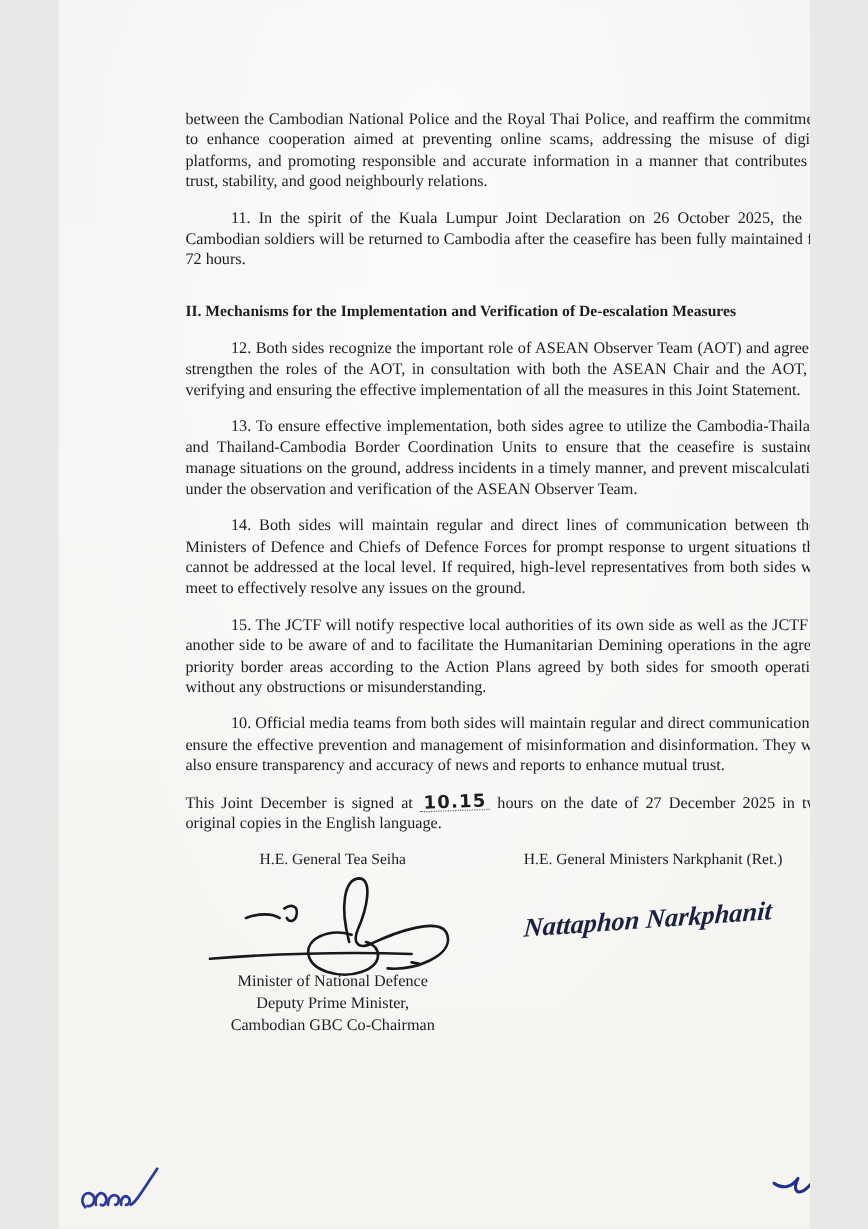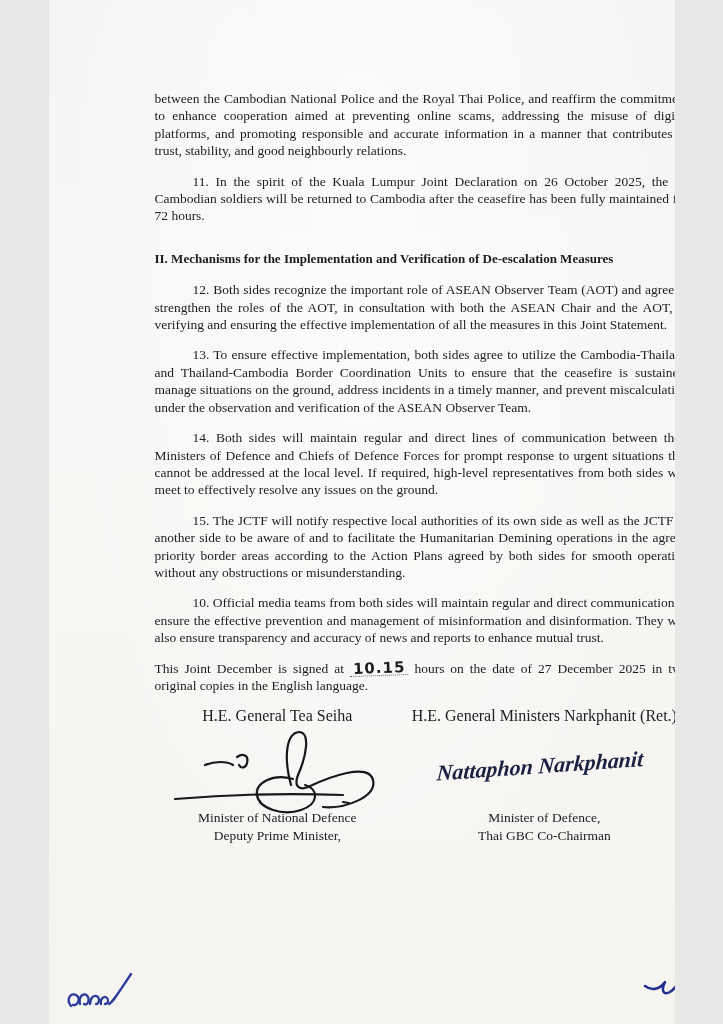--- a/index.html
+++ b/index.html
@@ -39,21 +39,21 @@
     padding:0 3px;
     line-height:13px;
   }
   .sig-area{
     display:flex;
     margin-top:12px;
     text-align:center;
   }
   .sig-col-left{width:46%;}
   .sig-col-right{width:54%;}
-  .sig-name{font-size:16px;margin-bottom:2px;}
+  .sig-name{font-size:13px;margin-bottom:2px;}
   .sig-draw{height:82px;position:relative;}
   .sig-draw svg{position:absolute;left:50%;transform:translateX(-50%);}
   .sig-titles div{font-size:13.5px;line-height:18px;}
   .initial{position:absolute;}
   .initial-left{left:14px;top:962px;}
   .initial-right{left:588px;top:928px;}
 </style>
 </head>
 <body>
 
@@ -91,33 +91,30 @@
               <path d="M66 30 C 72 26 78 28 76 36 C 75 41 70 42 68 38"></path>
               <path d="M120 58 C 112 28 116 6 128 5 C 140 5 135 30 127 48 C 123 58 127 64 137 60 C 158 50 198 35 202 53 C 206 70 174 82 152 80"></path>
               <path d="M122 52 C 102 46 84 56 86 68 C 88 82 112 89 130 83 C 148 77 148 62 134 58"></path>
               <path d="M172 75 l 6 1"></path>
             </g>
           </svg>
         </div>
         <div class="sig-titles">
           <div>Minister of National Defence</div>
           <div>Deputy Prime Minister,</div>
+          <div>Cambodian GBC Co-Chairman</div>
         </div>
       </div>
 
       <div class="sig-col-right">
         <div class="sig-name">H.E. General Ministers Narkphanit (Ret.)</div>
         <div class="sig-draw">
           <svg width="220" height="82" viewBox="0 0 220 82">
             <text x="8" y="46" font-family="Liberation Serif, serif" font-style="italic" font-weight="bold" font-size="22" fill="#1b2140" transform="rotate(-4 110 41) skewX(-8)">Nattaphon Narkphanit</text>
           </svg>
-        </div>
-        <div class="sig-titles">
-          <div>Minister of Defence,</div>
-          <div>Thai GBC Co-Chairman</div>
         </div>
       </div>
 
     </div>
   </div>
 
   <div class="initial initial-left">
     <svg width="78" height="58" viewBox="0 0 78 58">
       <g fill="none" stroke="#2c3b9a" stroke-width="2.3" stroke-linecap="round" stroke-linejoin="round">
         <path d="M8 44 C 3 38 7 30 13 33 C 18 36 15 44 10 43"></path>

